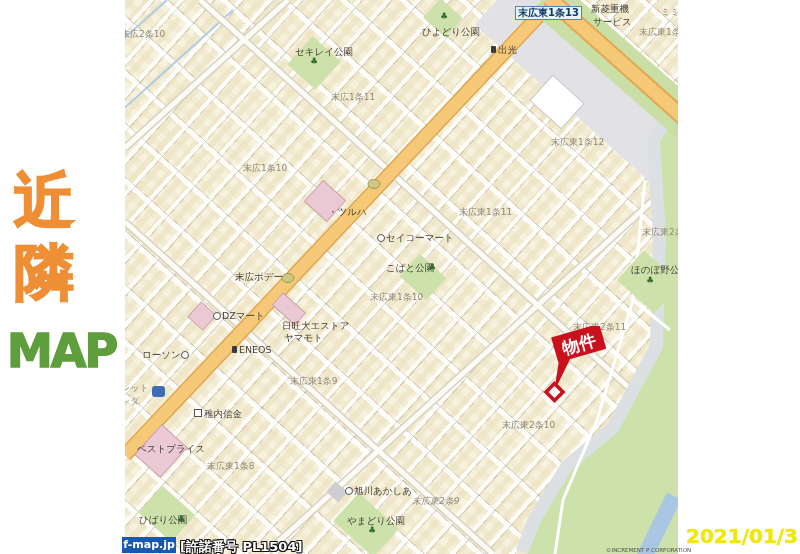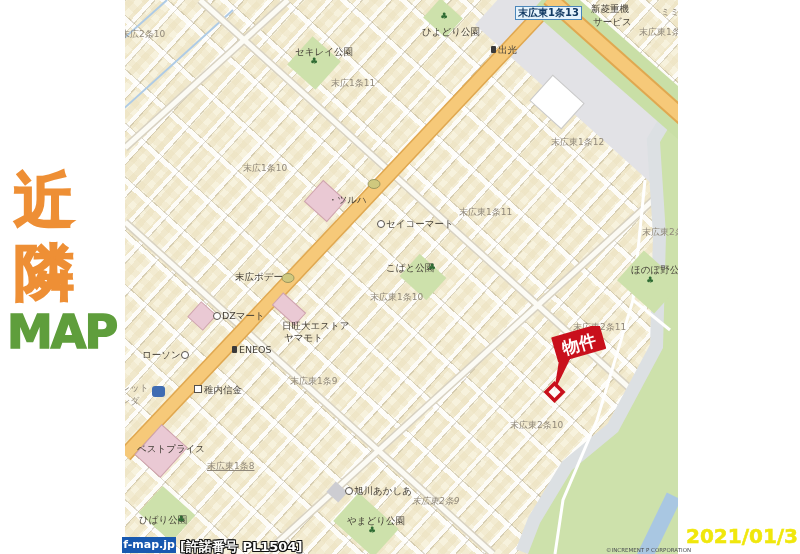--- a/index.html
+++ b/index.html
@@ -49,21 +49,21 @@
     color:var(--dateyellow);-webkit-text-stroke:0.5px var(--dateyellow);z-index:20;white-space:nowrap;}
 </style>
 </head>
 <body>
 
 <div id="page">
 
   <div>
     <div class="side-char" style="left:14px;top:170px;">近</div>
     <div class="side-char" style="left:14px;top:242px;">隣</div>
-    <div class="side-latin" style="left:7px;top:309px;">MAP</div>
+    <div class="side-latin" style="left:7px;top:328px;">MAP</div>
   </div>
 
   <div id="map">
 
     <svg class="map-art" width="553" height="554" viewBox="0 0 553 554">
 
       <line x1="-5" y1="112" x2="108" y2="10" stroke="#aecbe6" stroke-width="2"></line>
       <line x1="-5" y1="42" x2="42" y2="0" stroke="#aecbe6" stroke-width="2"></line>
 
       <g stroke="#d8d2c2" stroke-width="8">
@@ -116,51 +116,51 @@
         <rect x="185" y="187" width="30" height="28" transform="rotate(42 200 201)"></rect>
         <rect x="67" y="306" width="20" height="20" transform="rotate(42 77 316)"></rect>
         <rect x="149" y="301" width="30" height="16" transform="rotate(42 164 309)"></rect>
         <rect x="19" y="431" width="34" height="40" transform="rotate(42 36 451)"></rect>
       </g>
       <rect x="204" y="485" width="16" height="14" transform="rotate(42 212 492)" fill="#cdcdd2"></rect>
     </svg>
 
     <div id="labels">
         <span class="area-label" style="left: -4px; top: 28px;">末広2条10</span>
-        <span class="area-label" style="left: 206px; top: 77px;">末広1条11</span>
+        <span class="area-label" style="left: 206px; top: 91px;">末広1条11</span>
         <span class="area-label" style="left: 118px; top: 162px;">末広1条10</span>
         <span class="area-label" style="left: 426px; top: 136px;">末広東1条12</span>
         <span class="area-label" style="left: 334px; top: 206px;">末広東1条11</span>
         <span class="area-label" style="left: 245px; top: 291px;">末広東1条10</span>
         <span class="area-label" style="left: 517px; top: 226px;">末広東2条</span>
         <span class="area-label" style="left: 448px; top: 321px;">末広東2条11</span>
         <span class="area-label" style="left: 165px; top: 375px;">末広東1条9</span>
-        <span class="area-label" style="left: 377px; top: 419px; margin-left: 8px;">末広東2条10</span>
-        <span class="area-label" style="left: 82px; top: 460px; text-decoration: underline;">末広東1条8</span>
+        <span class="area-label" style="left: 377px; top: 419px;">末広東2条10</span>
+        <span class="area-label" style="left: 82px; top: 460px;">末広東1条8</span>
         <span class="area-label" style="left: 287px; top: 495px; font-style: italic;">末広東2条9</span>
         <span class="area-label" style="left: 514px; top: 26px;">末広東1条1</span>
         <span class="area-label" style="left: 536px; top: 6px;">ミミ</span>
         <span class="area-label" style="left: -4px; top: 382px;">レット</span>
         <span class="area-label" style="left: -4px; top: 395px;">ンダ</span>
         <span class="poi-label" style="left: 170px; top: 46px;">セキレイ公園</span>
         <span class="poi-label" style="left: 297px; top: 26px; text-align: center;">ひよどり公園</span>
         <span class="poi-label" style="left: 366px; top: 30px; margin-top: 14px;"><span class="icon-gas"></span>出光</span>
         <span class="poi-label" style="left: 466px; top: 3px;">新菱重機</span>
         <span class="poi-label" style="left: 468px; top: 16px;">サービス</span>
-        <span class="poi-label" style="left: 203px; top: 194px; text-align: center;">・ツルハ</span>
-        <span class="poi-label" style="left: 252px; top: 218px;"><span class="icon-circle"></span>セイコーマート</span>
+        <span class="poi-label" style="left: 203px; top: 206px; text-align: center;">・ツルハ</span>
+        <span class="poi-label" style="left: 252px; top: 232px;"><span class="icon-circle"></span>セイコーマート</span>
         <span class="poi-label" style="left: 261px; top: 262px;">こばと公園</span>
         <span class="poi-label" style="left: 110px; top: 271px;">末広ボデー</span>
         <span class="poi-label" style="left: 506px; top: 264px;">ほのぼ野公園</span>
         <span class="poi-label" style="left: 88px; top: 310px; text-align: center;"><span class="icon-circle"></span>DZマート</span>
         <span class="poi-label" style="left: 157px; top: 320px;">日旺大エストア</span>
         <span class="poi-label" style="left: 159px; top: 332px; text-align: center;">ヤマモト</span>
         <span class="poi-label" style="left: 107px; top: 344px;"><span class="icon-gas"></span>ENEOS</span>
         <span class="poi-label" style="left: 17px; top: 349px;">ローソン<span class="icon-circle"></span></span>
-        <span class="poi-label" style="left: 69px; top: 384px;"><span class="icon-square"></span>稚内信金</span>
+        <span class="poi-label" style="left: 69px; top: 408px;"><span class="icon-square"></span>稚内信金</span>
         <span class="poi-label" style="left: 12px; top: 443px;">ベストプライス</span>
         <span class="poi-label" style="left: 14px; top: 514px;">ひばり公園</span>
         <span class="poi-label" style="left: 220px; top: 485px;"><span class="icon-circle"></span>旭川あかしあ</span>
         <span class="poi-label" style="left: 222px; top: 515px;">やまどり公園</span>
         <span class="park-icon" style="left: 185px; top: 57px;">♣</span>
         <span class="park-icon" style="left: 315px; top: 12px;">♣</span>
         <span class="park-icon" style="left: 303px; top: 263px;">♣</span>
         <span class="park-icon" style="left: 521px; top: 276px;">♣</span>
         <span class="park-icon" style="left: 52px; top: 515px;">♣</span>
         <span class="park-icon" style="left: 243px; top: 526px;">♣</span>

